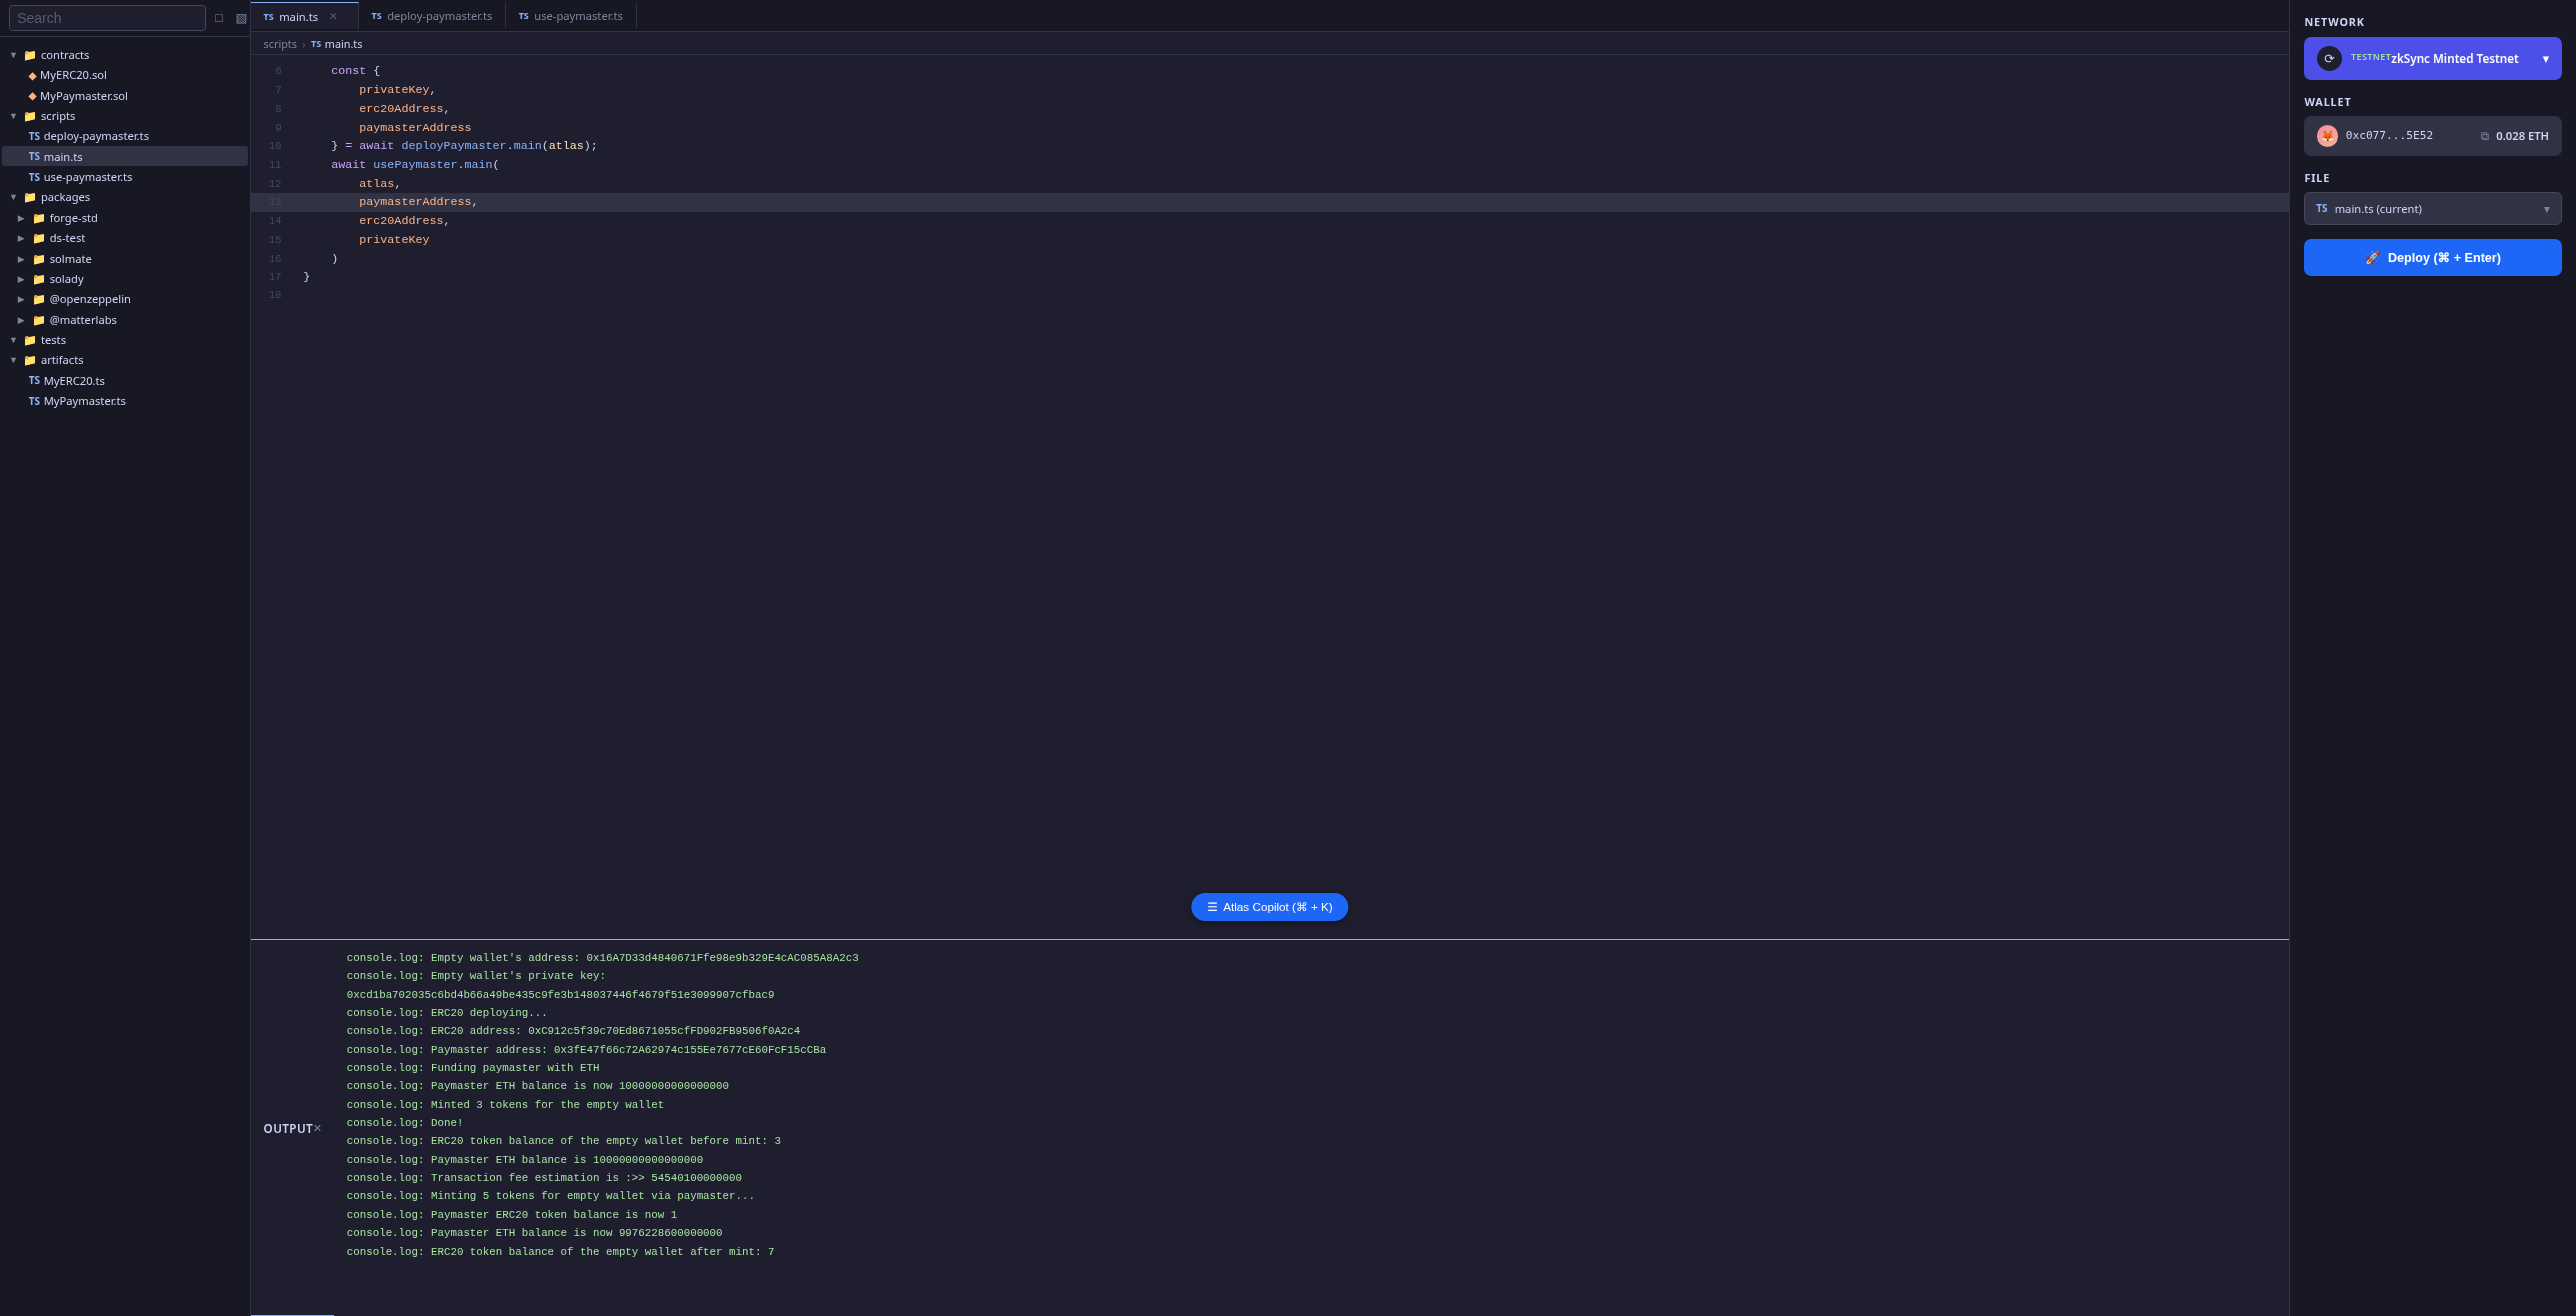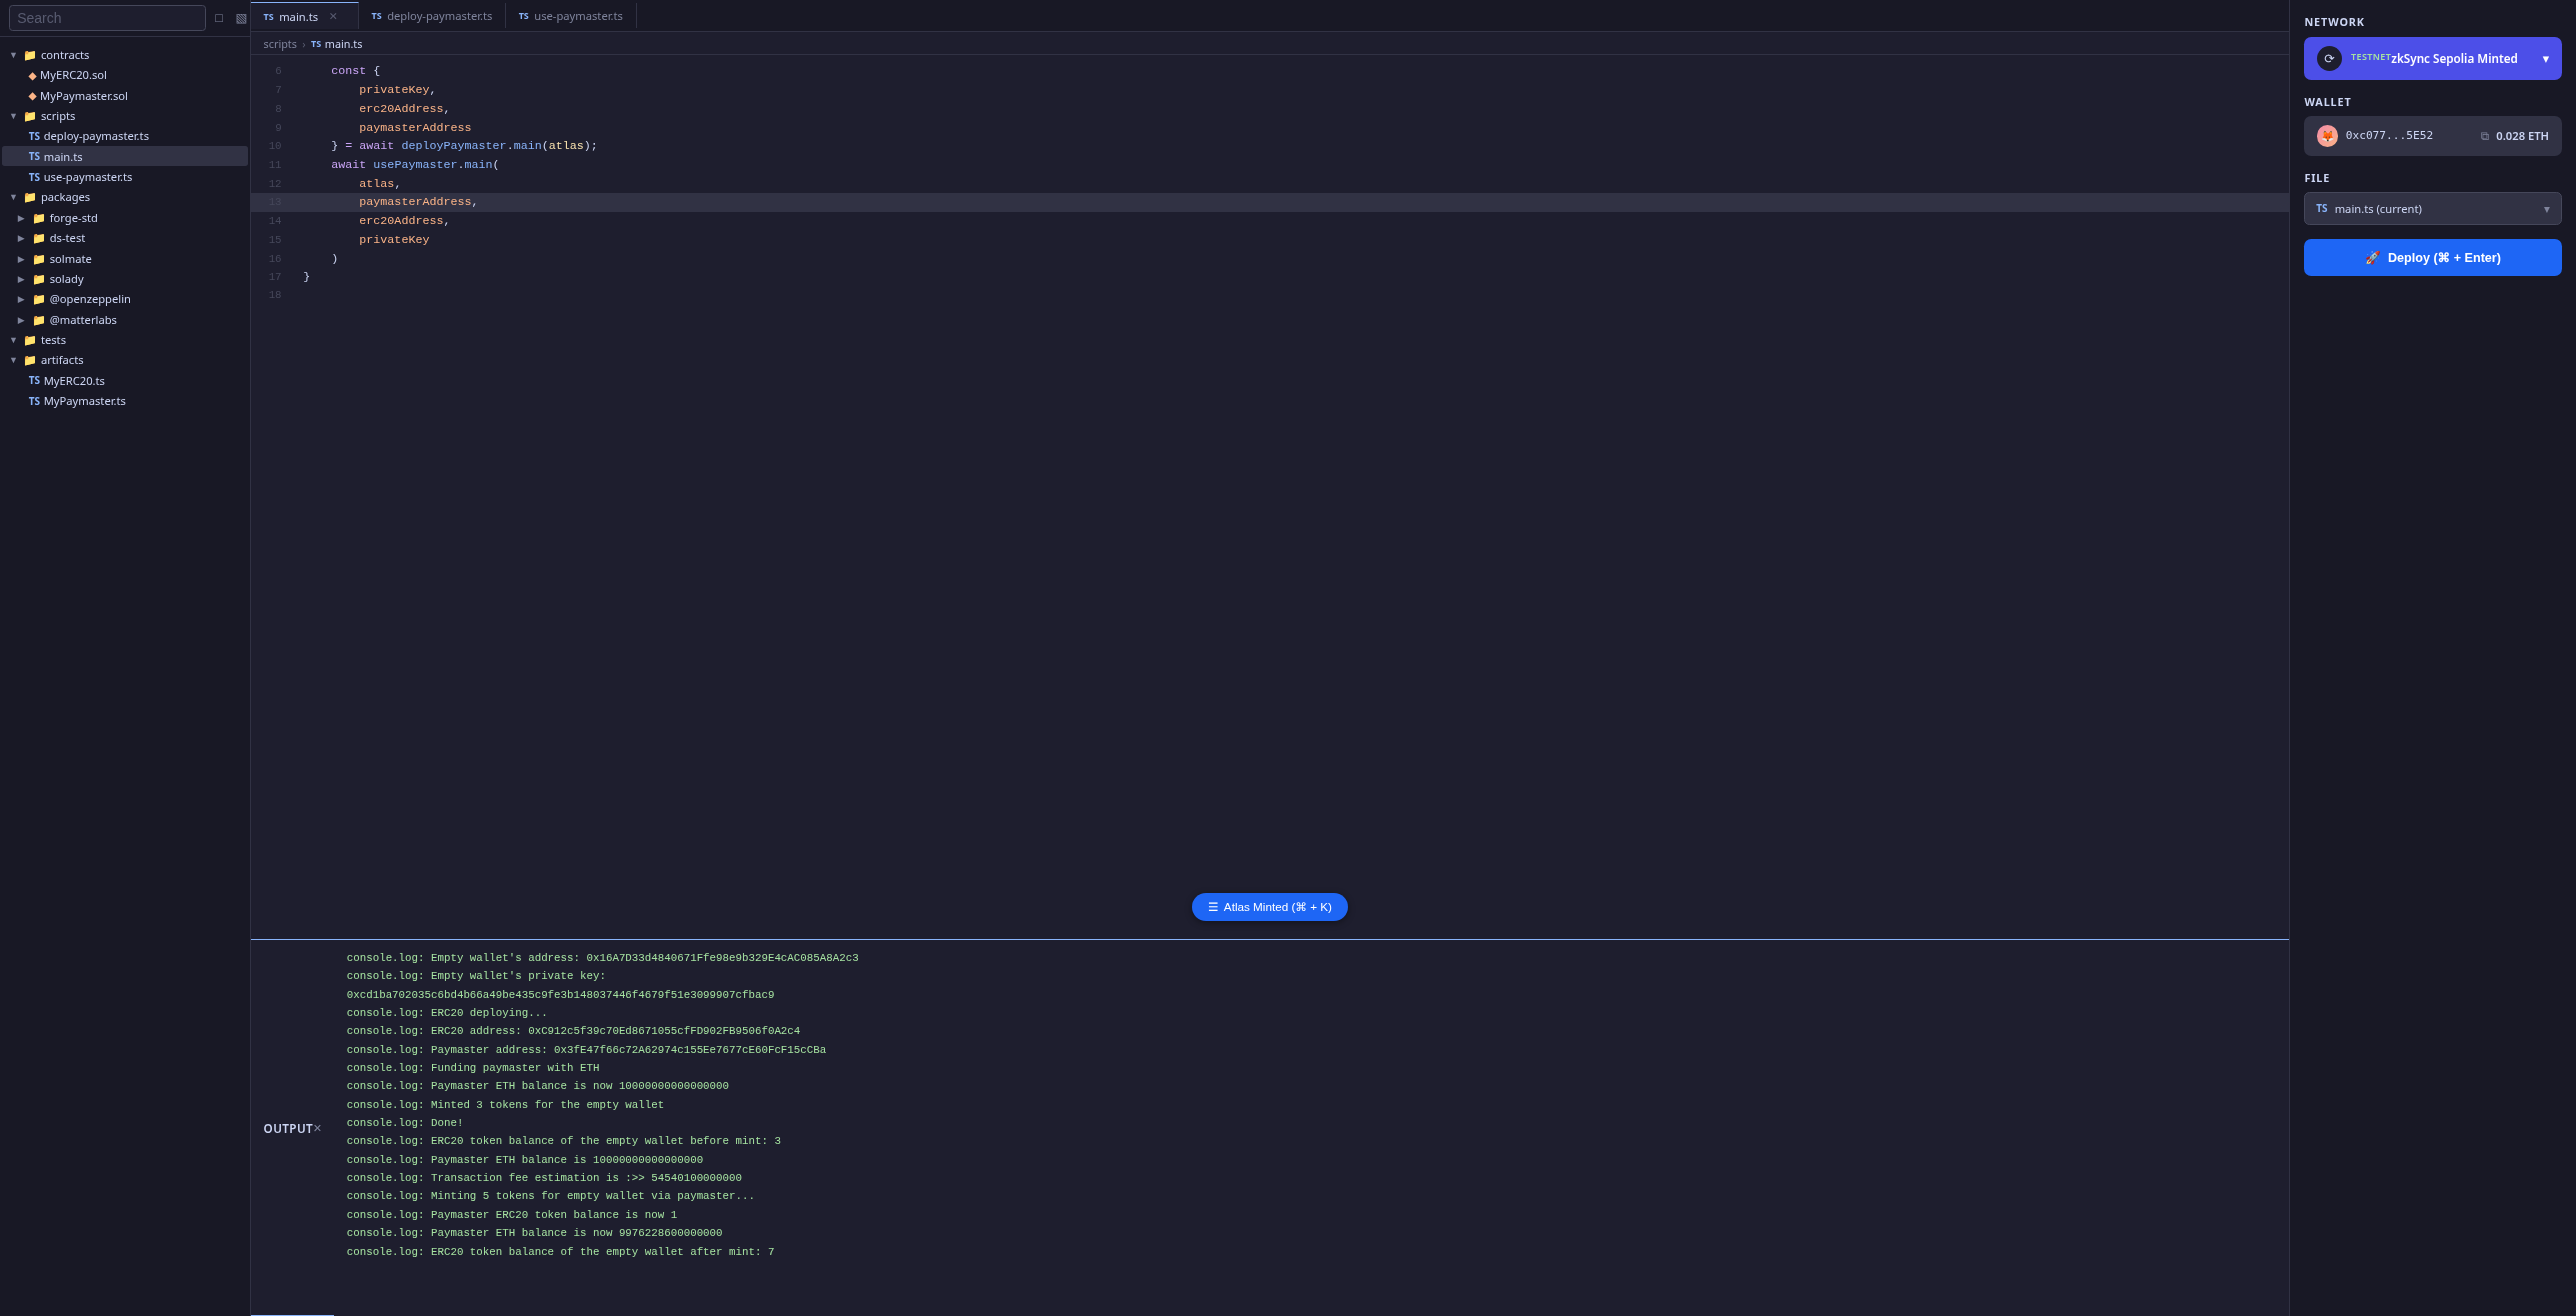--- a/index.html
+++ b/index.html
@@ -549,21 +549,21 @@
           <span class="code-content"><span class="punc">}</span></span>
         </div>
         <div class="code-line">
           <span class="line-num">18</span>
           <span class="code-content"></span>
         </div>
       </div>
 
       <button id="copilot-btn">
         <span>☰</span>
-        <span>Atlas Minted (⌘ + K)</span>
+        <span>Atlas Copilot (⌘ + K)</span>
       </button>
     </div>
 
     <div id="output-panel">
       <div id="output-header">
         <span id="output-title">OUTPUT</span>
         <button id="output-close">×</button>
       </div>
       <div id="output-content">
 
@@ -590,21 +590,21 @@
 </div>
 
 <div id="right-panel">
   <div>
     <div class="panel-section-title">NETWORK</div>
     <div class="network-card">
       <div class="network-left">
         <div class="network-logo">⟳</div>
         <div class="network-info">
           <span class="network-label">TESTNET</span>
-          <span class="network-name">zkSync Sepolia Minted</span>
+          <span class="network-name">zkSync Minted Testnet</span>
         </div>
       </div>
       <span class="chevron-right">▾</span>
     </div>
   </div>
 
   <div>
     <div class="panel-section-title">WALLET</div>
     <div class="wallet-card">
       <div class="wallet-left">

